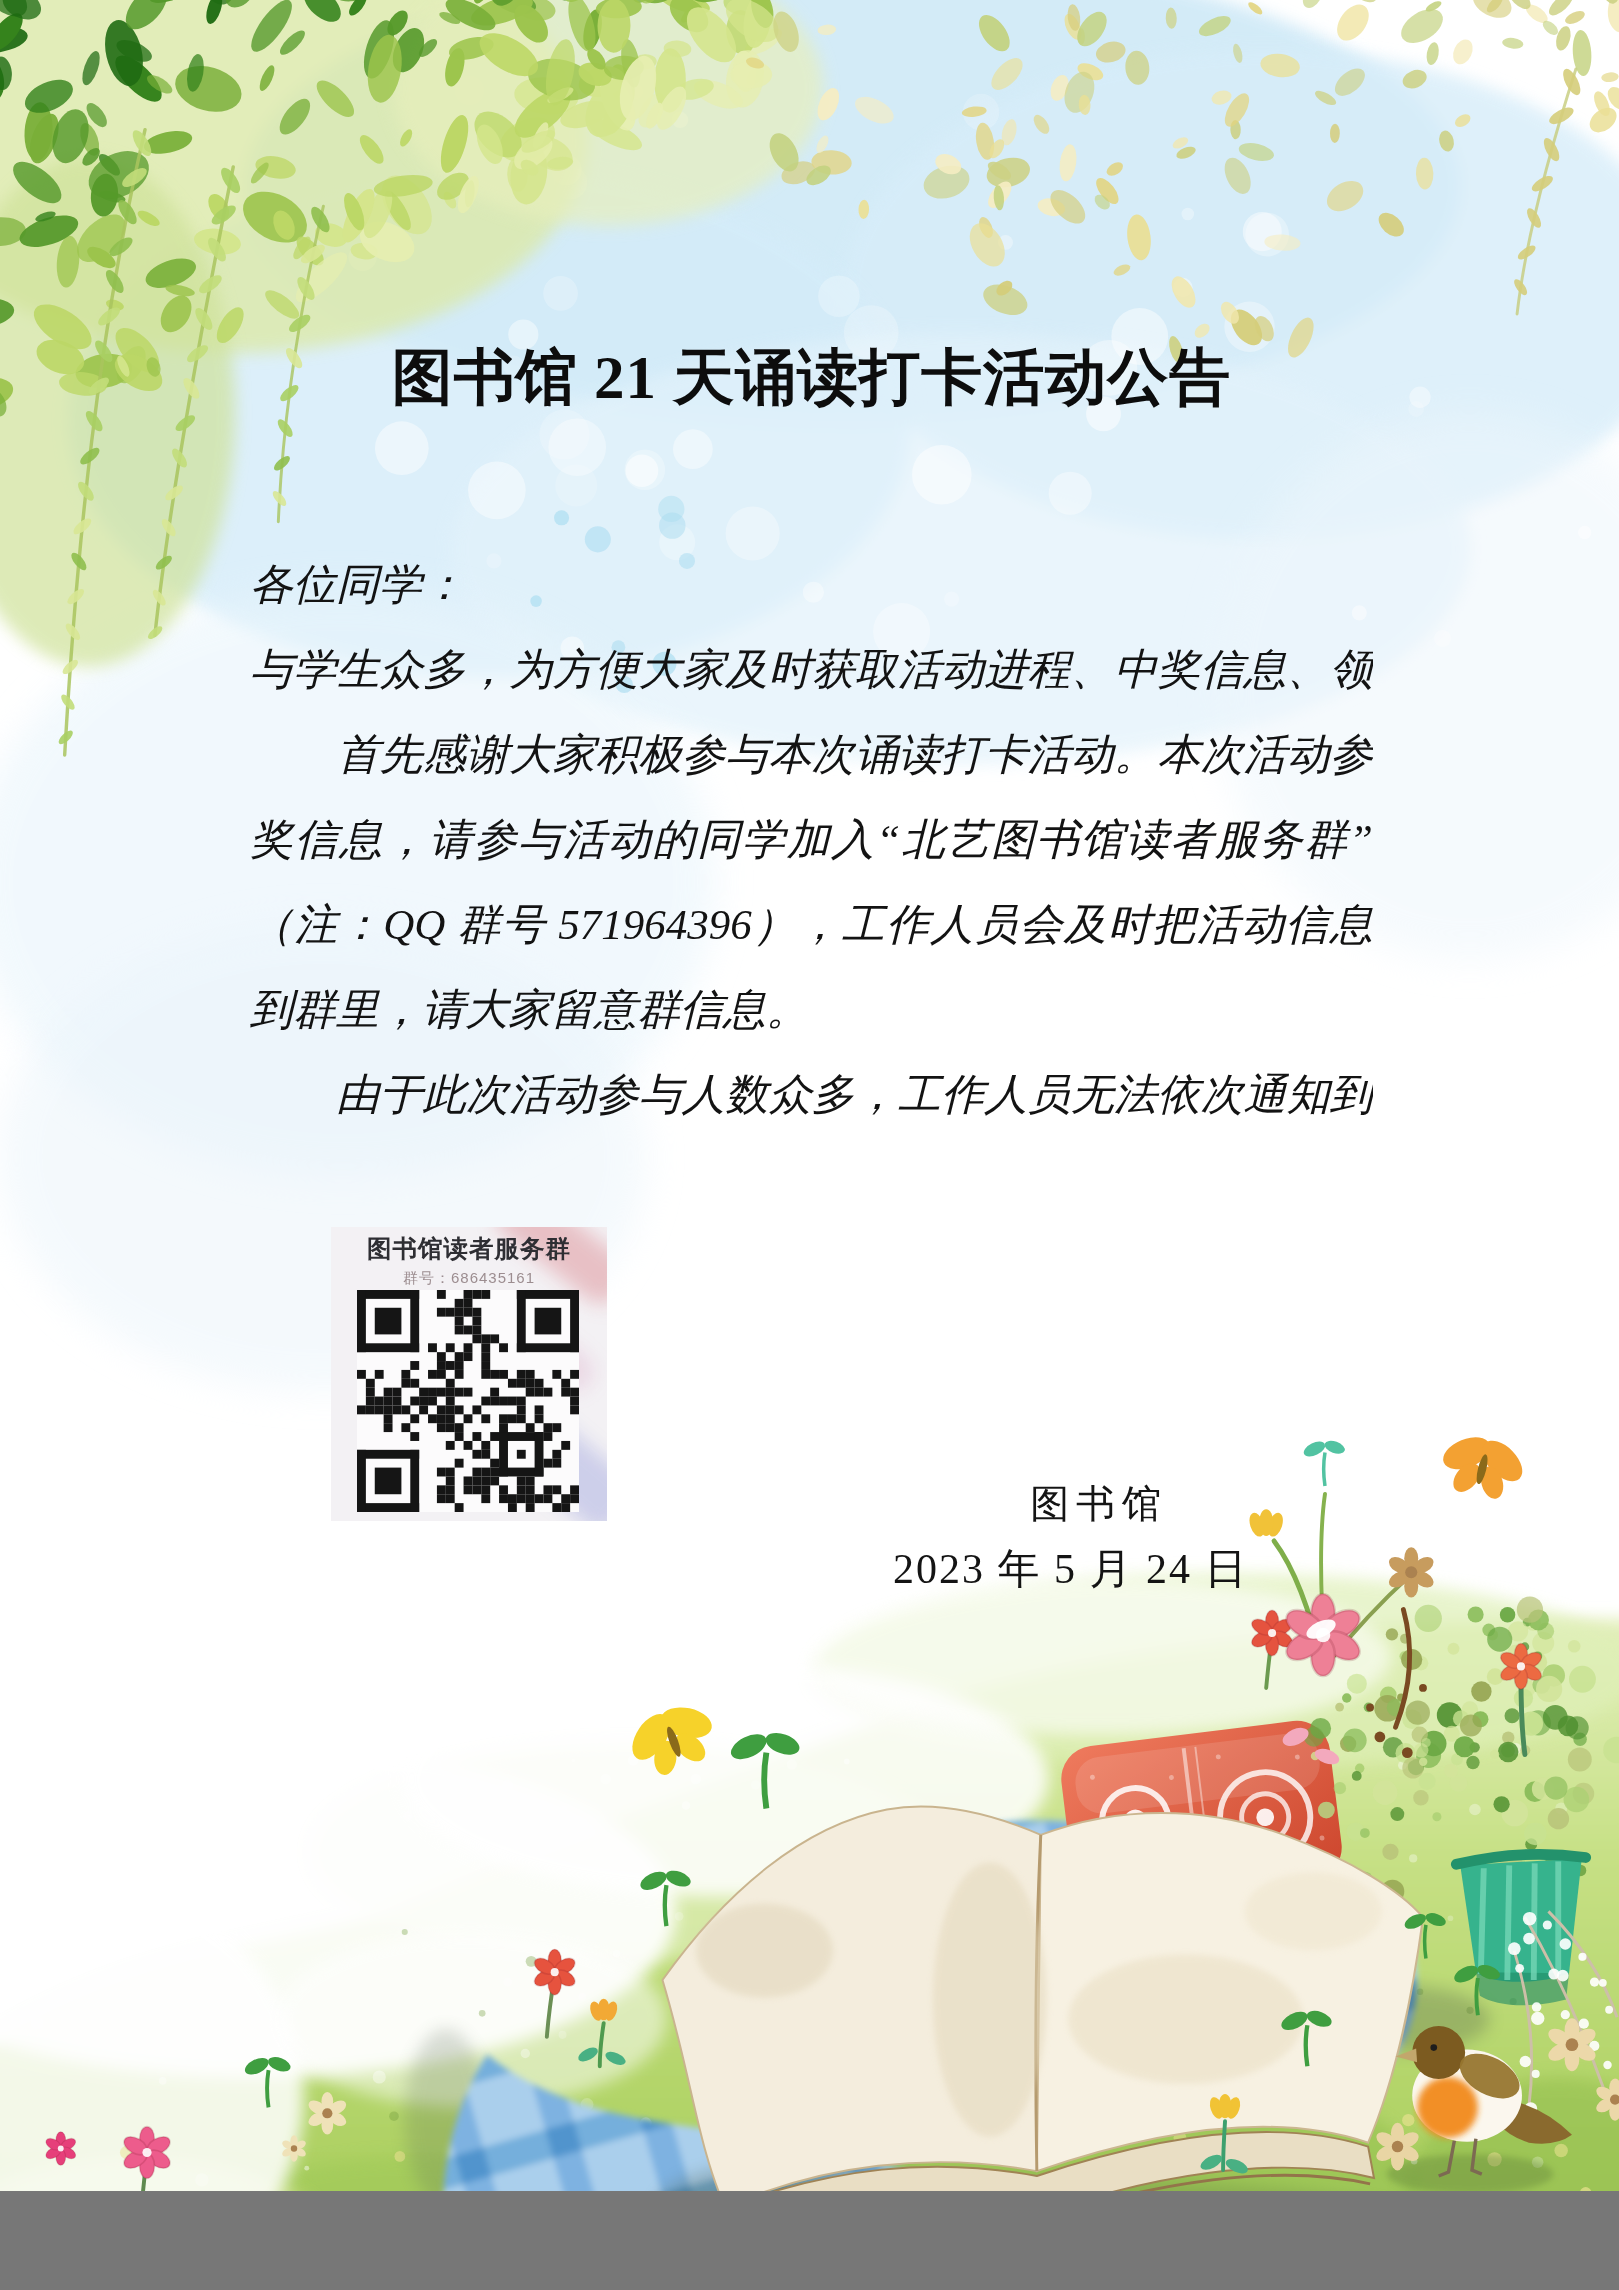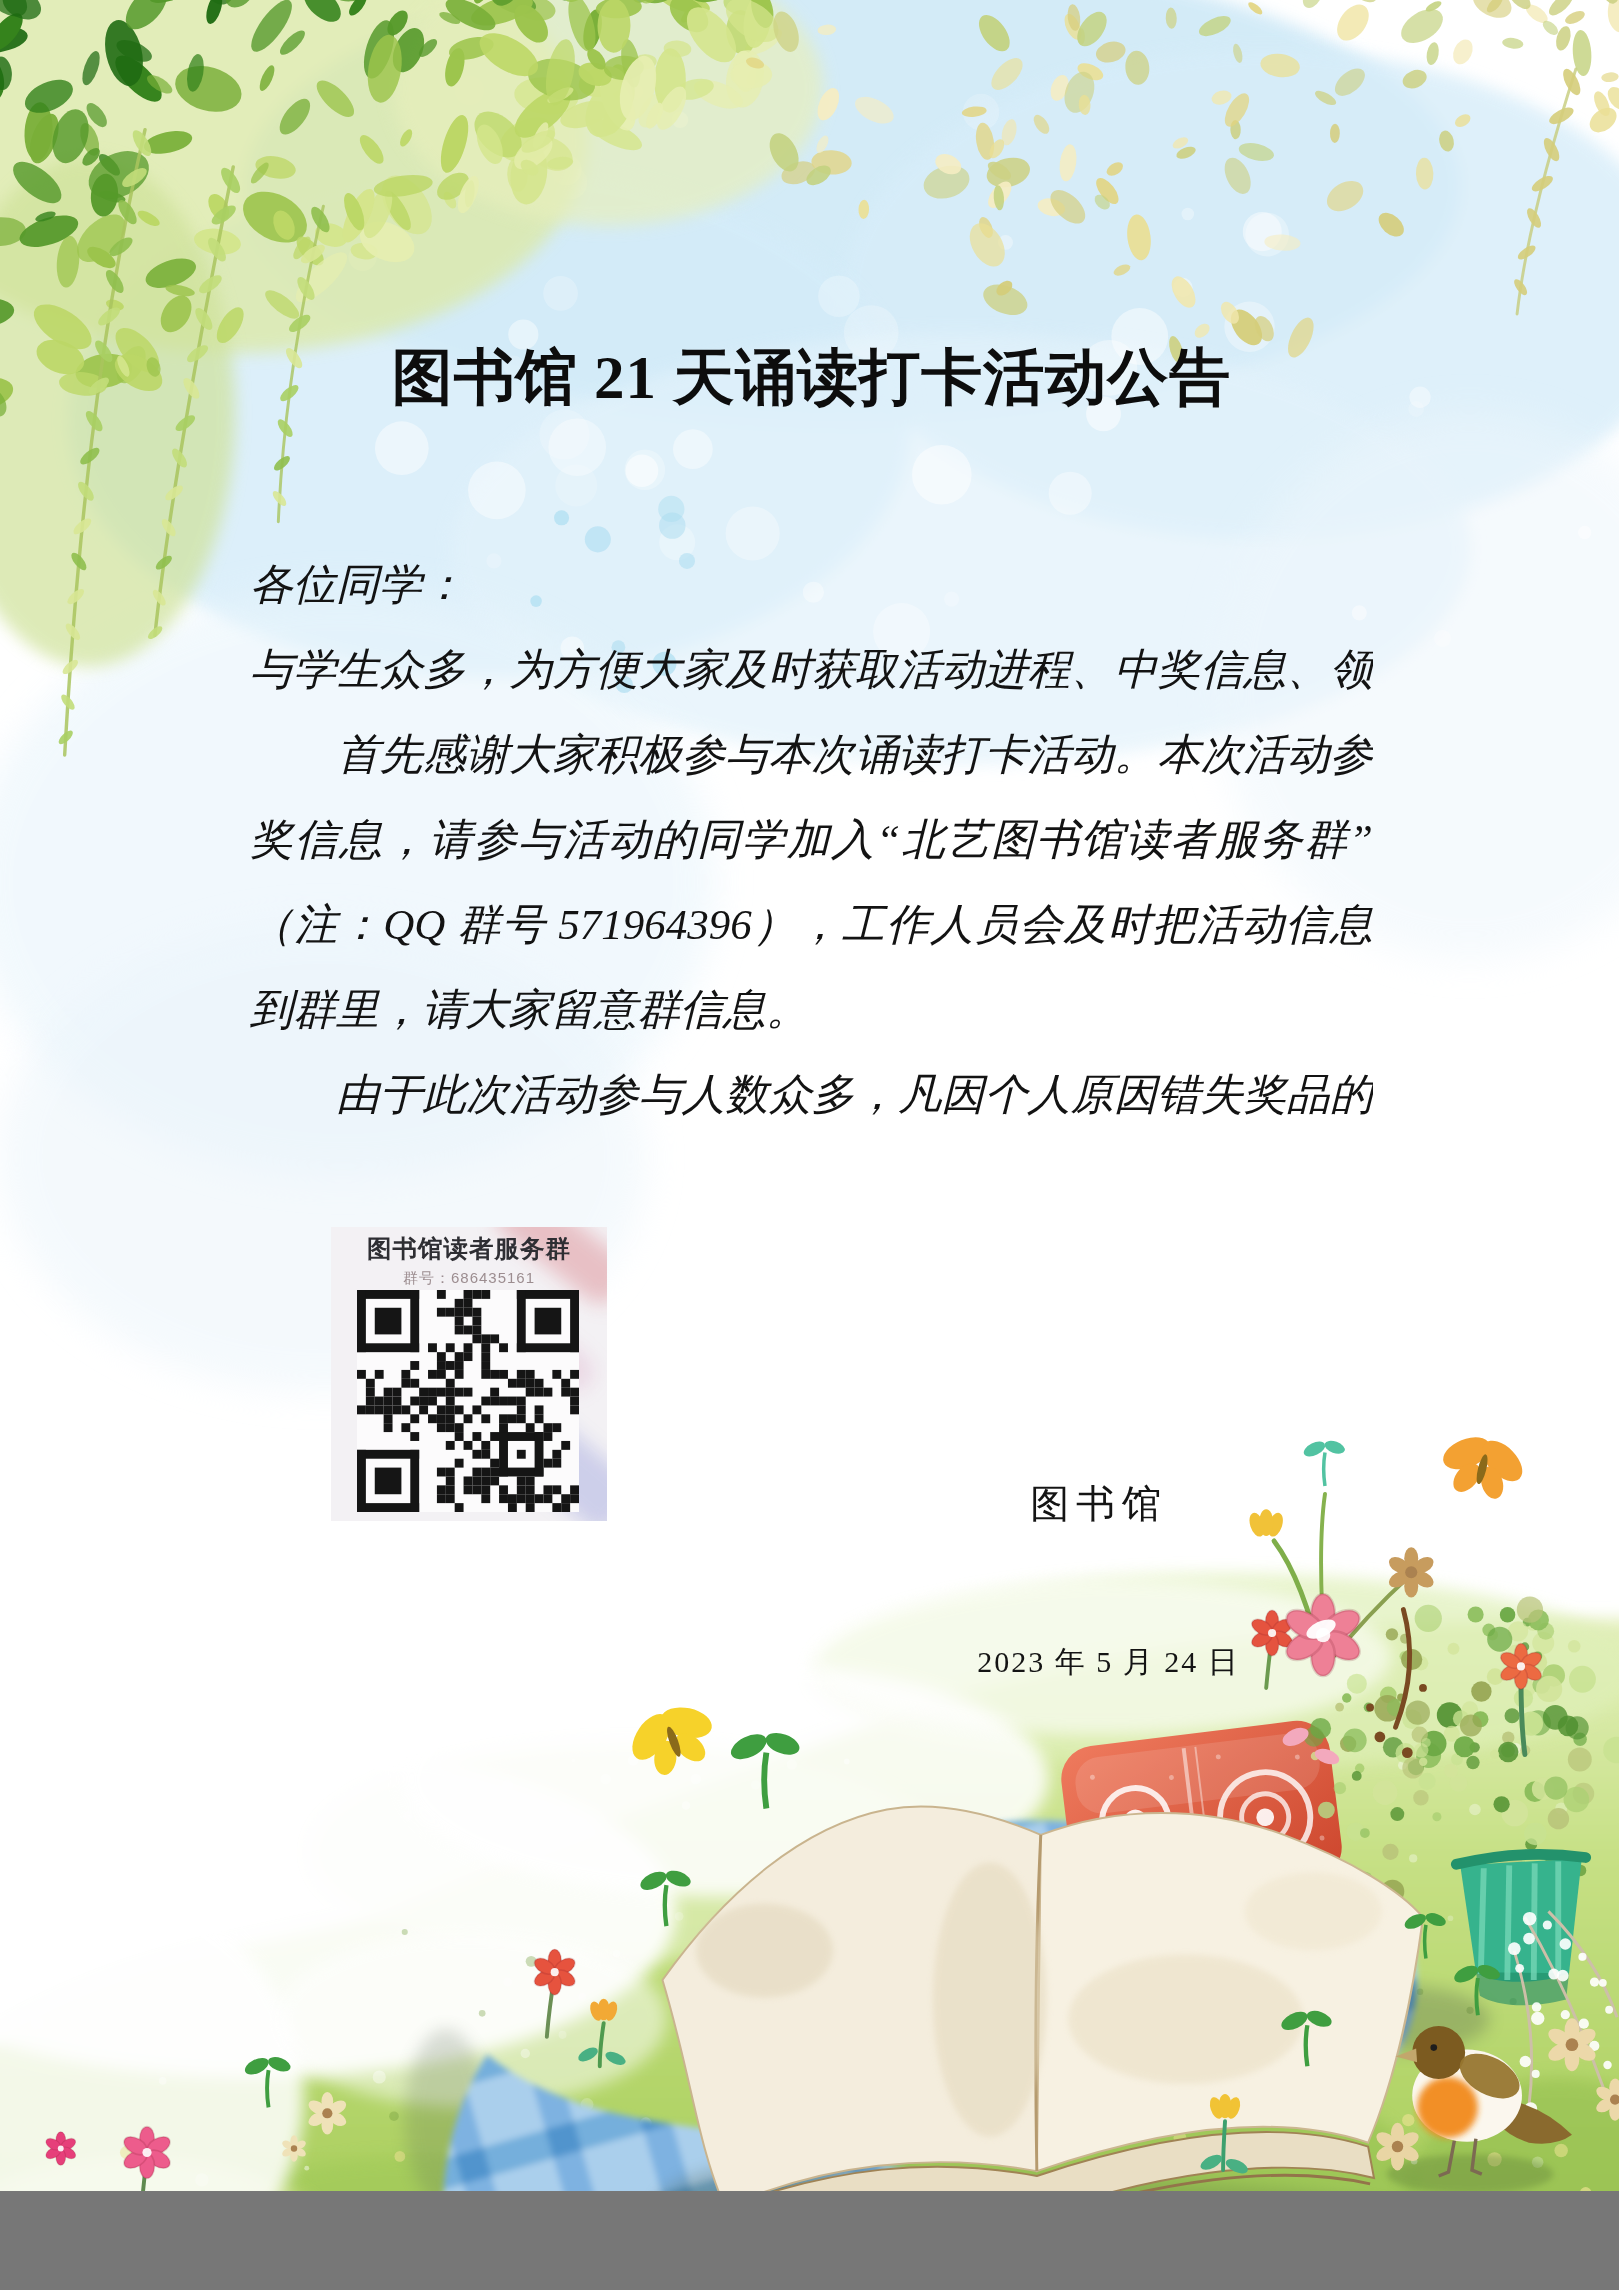--- a/index.html
+++ b/index.html
@@ -7,22 +7,22 @@
         font-family:"Liberation Serif","DejaVu Serif",serif;}
   .decor{position:absolute;left:0;top:0;width:1619px;height:2291px;z-index:0;}
   .doc-title{position:absolute;left:250px;top:337px;width:1123px;z-index:2;text-align:center;
              font-size:61px;font-weight:700;color:#0d0d0d;letter-spacing:1px;white-space:nowrap;}
   .body-text{position:absolute;left:250px;top:542px;width:1123px;z-index:2;color:#131313;font-style:italic;}
   .t-line{height:85px;line-height:85px;font-size:43px;text-align:justify;text-align-last:justify;overflow:hidden;}
   .t-line.align-left{text-align:left;text-align-last:left;}
   .t-line.compact{font-size:41px;}
   .sig-name{position:absolute;left:1001px;top:1478px;width:196px;z-index:2;text-align:center;
             font-size:39px;letter-spacing:6.9px;color:#141414;line-height:51px;}
-  .sig-date{position:absolute;left:893px;top:1636px;width:431px;z-index:2;text-align:center;
-            font-size:30px;letter-spacing:2px;color:#141414;line-height:51px;}
+  .sig-date{position:absolute;left:893px;top:1544px;width:431px;z-index:2;
+            font-size:42px;letter-spacing:2px;color:#141414;line-height:51px;}
   .qr-card{position:absolute;left:331px;top:1227px;width:276px;height:294px;background:#f3f1f4;z-index:2;
            overflow:hidden;font-family:"Liberation Sans","DejaVu Sans",sans-serif;}
   .qr-streak{position:absolute;filter:blur(9.8px);border-radius:19.6px;}
   .qr-streak.s1{width:147px;height:53px;right:-29px;top:-7.8px;background:rgba(205,80,90,.30);transform:rotate(38deg);}
   .qr-streak.s2{width:147px;height:63px;right:-33px;bottom:21.6px;background:rgba(95,110,205,.26);transform:rotate(40deg);}
   .qr-streak.s3{width:88px;height:39px;right:7.8px;top:110px;background:rgba(190,90,150,.16);transform:rotate(38deg);}
   .qr-title{position:relative;margin-top:4.9px;text-align:center;font-size:24.5px;font-weight:700;color:#2e2e33;letter-spacing:1px;}
   .qr-sub{position:relative;margin-top:3.9px;text-align:center;font-size:15px;color:#9c8d90;letter-spacing:1px;}
   .qr-box{position:absolute;left:25.5px;top:63px;width:222px;height:222px;background:#fcfbfc;}
 </style>
@@ -941,21 +941,21 @@
 
   <div class="doc-title">图书馆 21 天诵读打卡活动公告</div>
 
   <div class="body-text">
     <div class="t-line align-left">各位同学：</div>
     <div class="t-line">与学生众多，为方便大家及时获取活动进程、中奖信息、领</div>
     <div class="t-line">　　首先感谢大家积极参与本次诵读打卡活动。本次活动参</div>
     <div class="t-line">奖信息，请参与活动的同学加入“北艺图书馆读者服务群”</div>
     <div class="t-line">（注：QQ 群号 571964396），工作人员会及时把活动信息发</div>
     <div class="t-line align-left">到群里，请大家留意群信息。</div>
-    <div class="t-line">　　由于此次活动参与人数众多，凡因个人原因错失奖品的</div>
+    <div class="t-line">　　由于此次活动参与人数众多，工作人员无法依次通知到</div>
   </div>
 
   <div class="qr-card">
     <div class="qr-streak s1"></div>
     <div class="qr-streak s2"></div>
     <div class="qr-streak s3"></div>
     <div class="qr-title">图书馆读者服务群</div>
     <div class="qr-sub">群号：686435161</div>
     <div class="qr-box">
       <svg id="qr-svg" width="222" height="222" viewBox="0 0 225 225">

